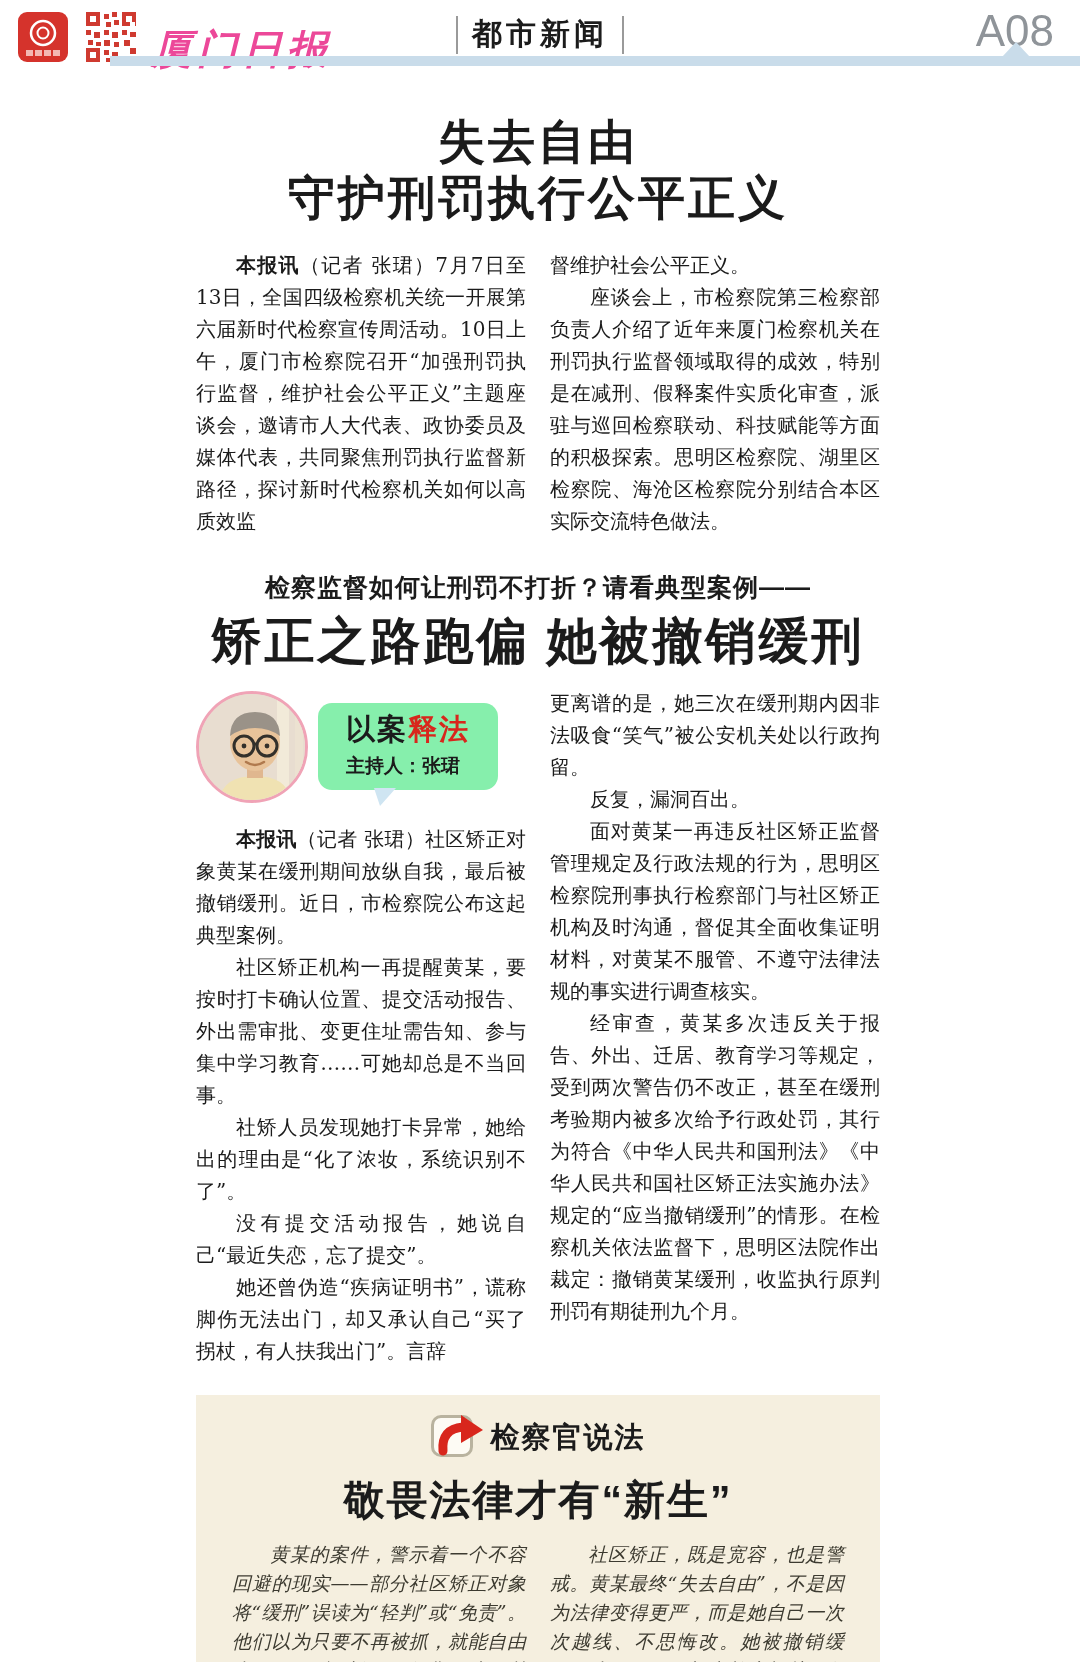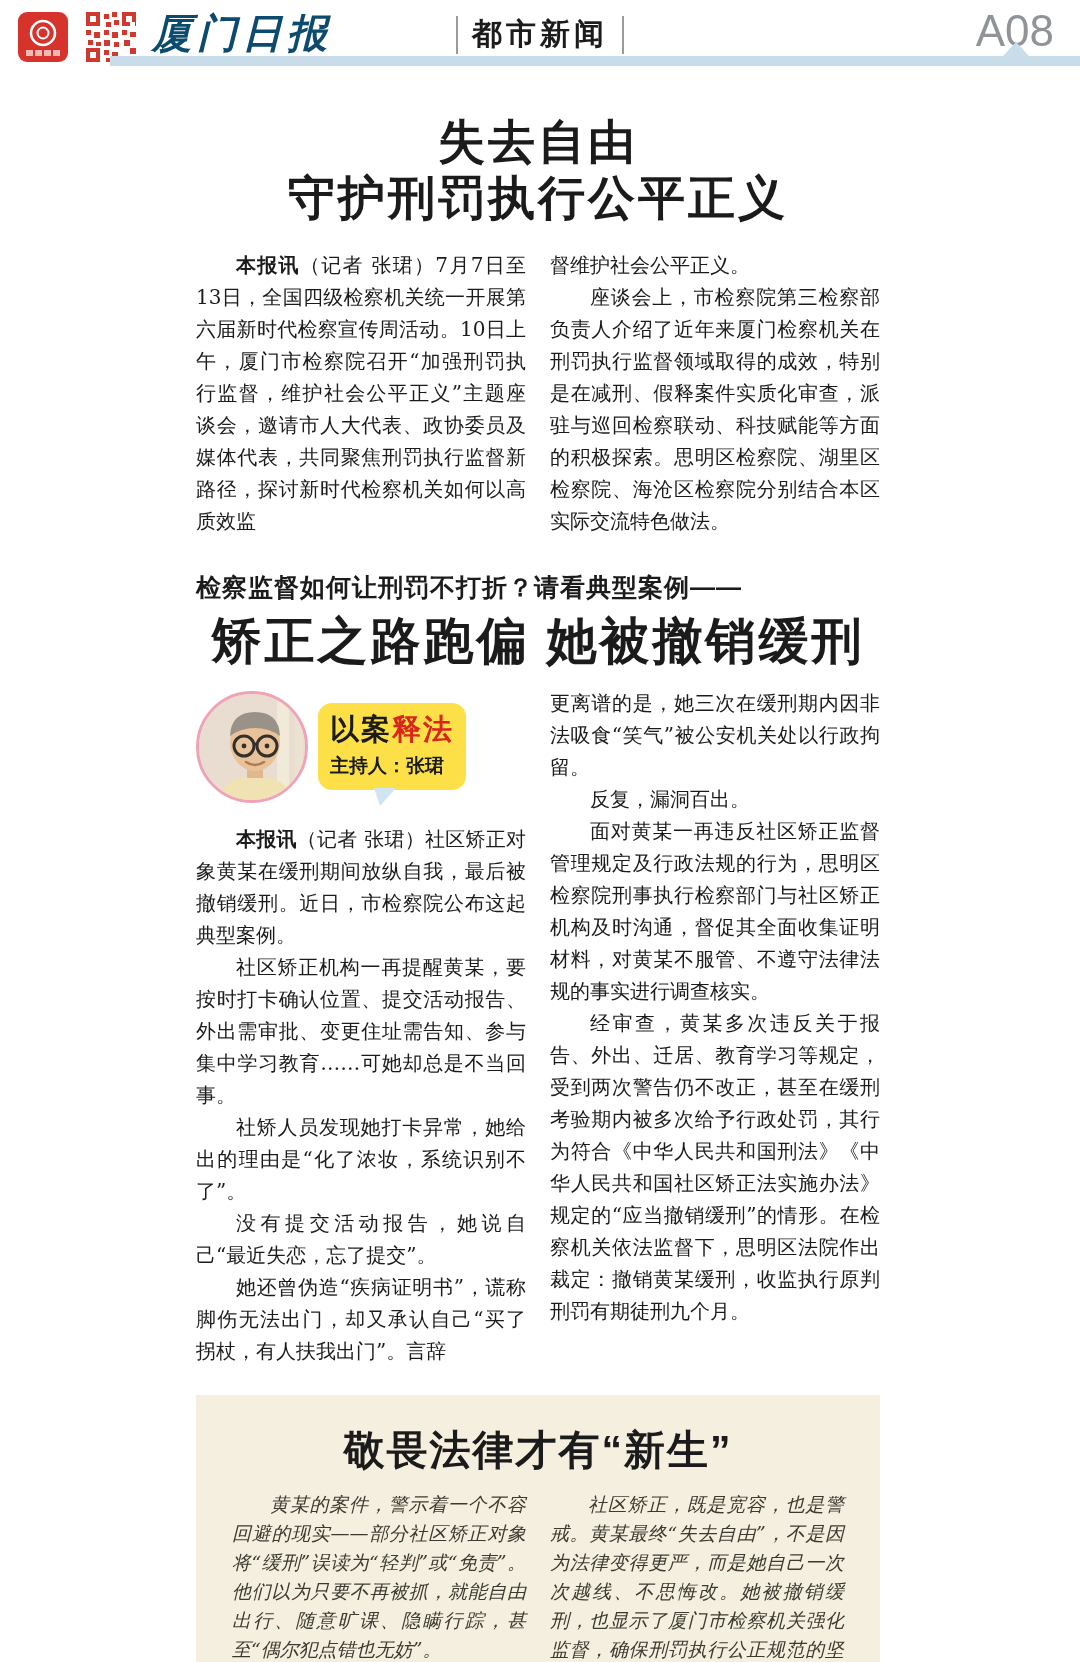--- a/index.html
+++ b/index.html
@@ -7,22 +7,22 @@
   body {
     width:1080px; height:1662px; position:relative; overflow:hidden;
     background:#ffffff; color:#1b1b1b;
     font-family:"DejaVu Sans", sans-serif;
   }
   
   .header { position:absolute; top:0; left:0; width:1080px; height:72px; }
   .app-logo { position:absolute; left:18px; top:12px; width:50px; height:50px; }
   .qr { position:absolute; left:86px; top:12px; width:50px; height:50px; }
   .masthead {
-    position:absolute; left:152px; top:6px; font-size:40px; font-weight:bold;
-    font-style:italic; letter-spacing:5px; color:#0c4a6e;
+    position:absolute; left:152px; top:22px; font-size:40px; font-weight:bold;
+    font-style:italic; letter-spacing:5px; color:#ec4899;
     font-family:"DejaVu Serif", serif;
   }
   .section-box { position:absolute; left:540px; top:14px; transform:translateX(-50%);
     display:flex; align-items:center; gap:14px; }
   .vbar { width:2px; height:38px; background:#9a9a9a; }
   .section-title { font-size:30px; font-weight:bold; letter-spacing:4px;
     font-family:"Liberation Sans", sans-serif; }
   .header-meta { position:absolute; right:148px; top:13px; text-align:right;
     font-size:15px; line-height:1.55; color:#2d2d2d; white-space:pre-line; }
   .page-num { position:absolute; right:26px; top:6px; font-size:44px; color:#8f9499;
@@ -42,30 +42,30 @@
   .continued p:first-child { text-indent:0; }
 
   
   .a1-title { text-align:center; font-size:47px; font-weight:900; line-height:1.2;
     letter-spacing:3px; font-family:"Liberation Sans", sans-serif; margin-top:18px; }
   .a1-subtitle { text-align:center; font-size:27px; font-weight:700; margin-top:14px;
     letter-spacing:3px; font-family:"Liberation Sans", sans-serif; }
   .a1-cols { margin-top:22px; }
 
   
-  .kicker { font-size:25px; font-weight:700; margin-top:34px;
+  .kicker { text-align:center; font-size:25px; font-weight:700; margin-top:34px;
     letter-spacing:1px; font-family:"Liberation Sans", sans-serif; }
   .a2-headline { text-align:center; font-size:50px; font-weight:900; margin-top:4px;
     letter-spacing:3px; font-family:"Liberation Sans", sans-serif; }
   .a2-cols { margin-top:12px; }
   .profile { display:flex; align-items:flex-start; gap:10px; height:120px;
     margin:4px 0 12px; position:relative; }
   .avatar { width:112px; height:112px; border-radius:50%; border:3px solid #f0a3b6;
     overflow:hidden; flex:none; background:#e8ddd0; }
-  .bubble { background:#fde047; border-radius:14px; padding:10px 12px 8px;
+  .bubble { background:#86efac; border-radius:14px; padding:10px 28px 8px;
     margin-top:12px; position:relative; }
   .bubble-title { font-size:29px; font-weight:900; letter-spacing:2px;
     font-family:"Liberation Sans", sans-serif; white-space:nowrap; }
   .bubble-title .red { color:#d8261c; }
   .bubble-host { font-size:19px; margin-top:5px; font-weight:700;
     font-family:"Liberation Sans", sans-serif; }
   .bubble-tail { position:absolute; bottom:-16px; left:56px; width:0; height:0;
     border-left:6px solid transparent; border-right:16px solid transparent;
     border-top:18px solid #cfe5f2; }
 
@@ -198,20 +198,30 @@
       <div class="col continued">
           <p>更离谱的是，她三次在缓刑期内因非法吸食“笑气”被公安机关处以行政拘留。</p>
           <p>反复，漏洞百出。</p>
           <p>面对黄某一再违反社区矫正监督管理规定及行政法规的行为，思明区检察院刑事执行检察部门与社区矫正机构及时沟通，督促其全面收集证明材料，对黄某不服管、不遵守法律法规的事实进行调查核实。</p>
           <p>经审查，黄某多次违反关于报告、外出、迁居、教育学习等规定，受到两次警告仍不改正，甚至在缓刑考验期内被多次给予行政处罚，其行为符合《中华人民共和国刑法》《中华人民共和国社区矫正法实施办法》规定的“应当撤销缓刑”的情形。在检察机关依法监督下，思明区法院作出裁定：撤销黄某缓刑，收监执行原判刑罚有期徒刑九个月。</p>
         </div>
     </div>
   </div>
 
   <div class="commentary">
+    <div class="badge-row">
+      <div class="share-box">
+        <div class="share-frame"></div>
+        <svg class="share-arrow" width="52" height="44" viewBox="0 0 52 44">
+          <path d="M8 40 Q6 18 28 16" fill="none" stroke="#d8261c" stroke-width="9" stroke-linecap="round"></path>
+          <polygon points="26,4 48,19 26,32" fill="#d8261c"></polygon>
+        </svg>
+      </div>
+      <div class="badge-label">检察官说法</div>
+    </div>
     <div class="c-headline">敬畏法律才有“新生”</div>
     <div class="c-cols">
       <div class="c-col">
           <p>黄某的案件，警示着一个不容回避的现实——部分社区矫正对象将“缓刑”误读为“轻判”或“免责”。他们以为只要不再被抓，就能自由出行、随意旷课、隐瞒行踪，甚至“偶尔犯点错也无妨”。</p>
         </div>
       <div class="c-col">
           <p>社区矫正，既是宽容，也是警戒。黄某最终“失去自由”，不是因为法律变得更严，而是她自己一次次越线、不思悔改。她被撤销缓刑，也显示了厦门市检察机关强化监督，确保刑罚执行公正规范的坚定决心。</p>
         </div>
     </div>
   </div>

